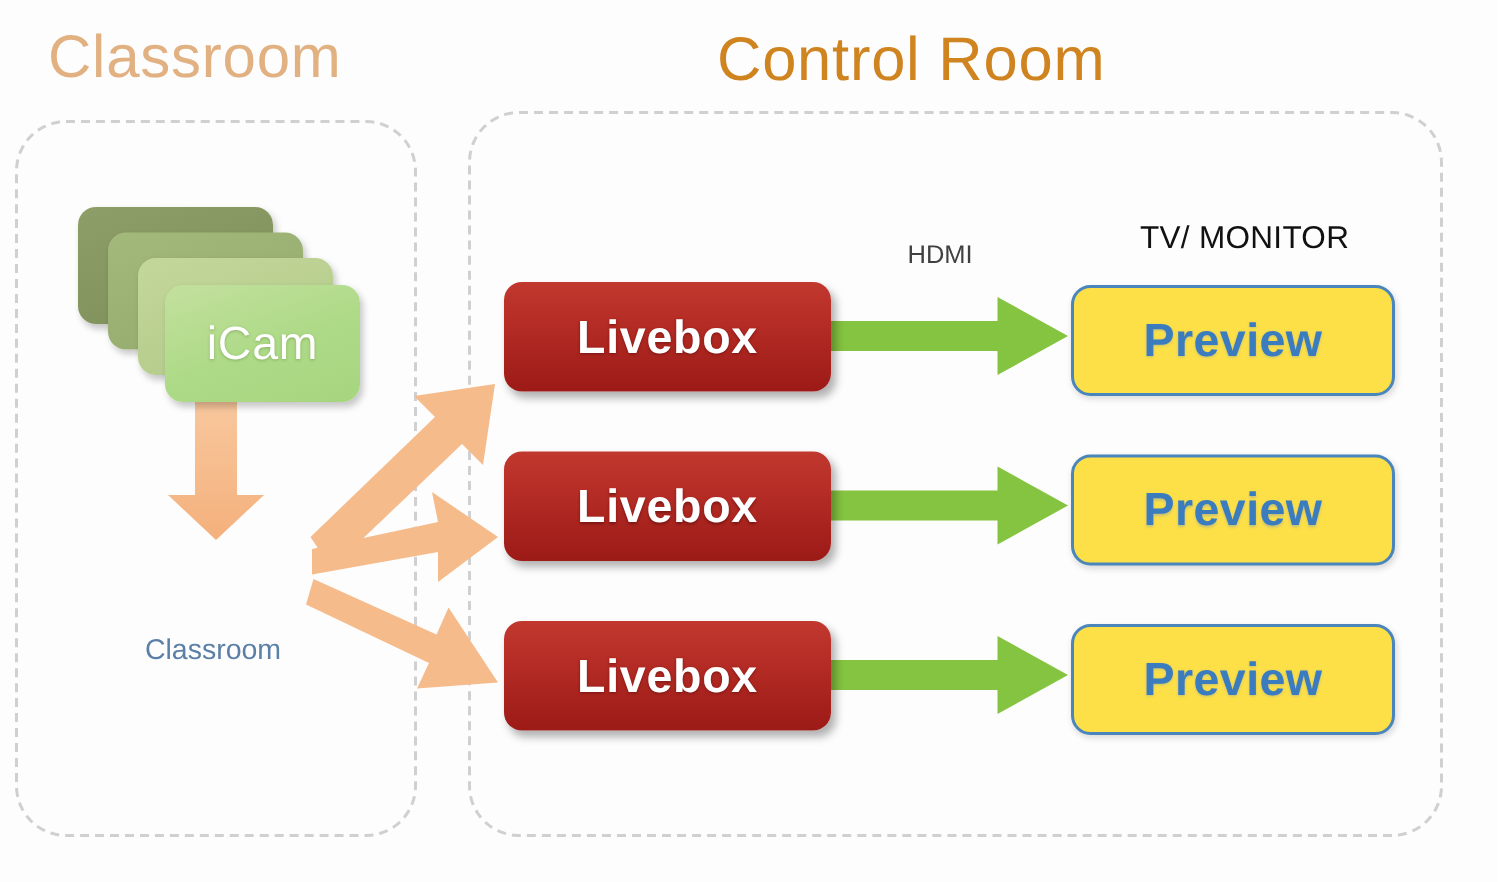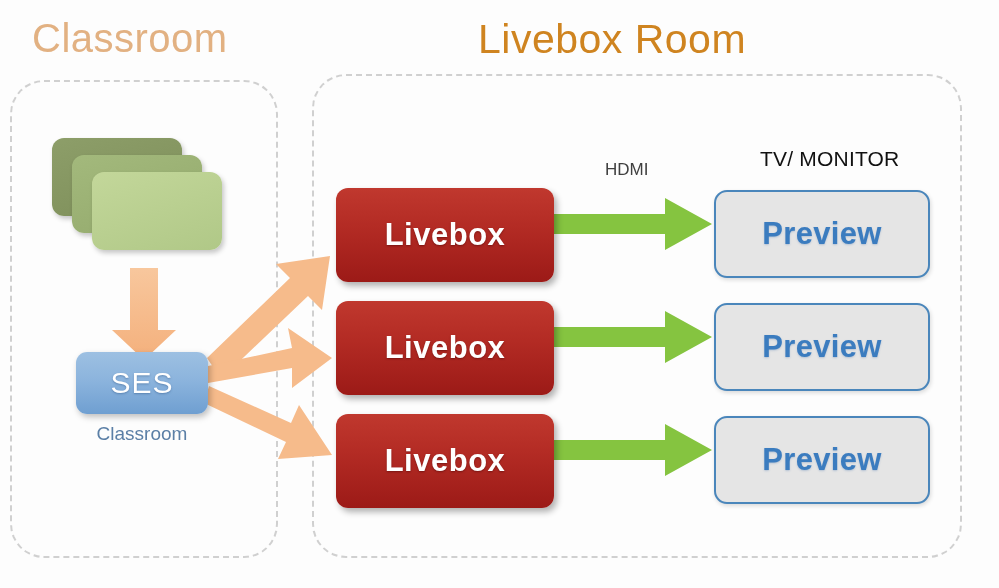--- a/index.html
+++ b/index.html
@@ -100,21 +100,21 @@
     text-align: center;
     font-size: 19px;
     color: #5b7fa6;
   }
 
   
   .livebox {
     position: absolute;
     left: 336px;
     width: 218px;
-    height: 94px;
+    height: 73px;
     border-radius: 12px;
     background: linear-gradient(180deg,#c0382e 0%, #b32b24 42%, #9c1a17 100%);
     box-shadow: 3px 4px 6px rgba(0,0,0,0.3);
     display: flex; align-items: center; justify-content: center;
   }
   .livebox-label {
     font-size: 31px;
     font-weight: bold;
     color: #ffffff;
     letter-spacing: 0.5px;
@@ -122,23 +122,23 @@
   }
   #livebox-1 { top: 188px; }
   #livebox-2 { top: 301px; }
   #livebox-3 { top: 414px; }
 
   
   .preview {
     position: absolute;
     left: 714px;
     width: 216px;
-    height: 88px;
+    height: 74px;
     border-radius: 13px;
-    background: #e5e5e5;
+    background: #fde047;
     border: 2px solid #4a86bb;
     box-sizing: border-box;
     box-shadow: 1px 2px 4px rgba(0,0,0,0.14);
     display: flex; align-items: center; justify-content: center;
   }
   .preview-label {
     font-size: 31px;
     font-weight: bold;
     color: #3b7cbf;
     letter-spacing: 0.3px;
@@ -171,21 +171,21 @@
     width: 999px; height: 588px;
     pointer-events: none;
   }
 </style>
 </head>
 <body>
 
 <div id="stage">
 
   <div class="zone-title" id="title-classroom">Classroom</div>
-  <div class="zone-title" id="title-control">Livebox Room</div>
+  <div class="zone-title" id="title-control">Control Room</div>
 
   <div class="zone" id="zone-classroom"></div>
   <div class="zone" id="zone-control"></div>
 
   <svg id="arrow-layer" viewBox="0 0 999 588" xmlns="http://www.w3.org/2000/svg">
     <defs>
       <linearGradient id="og" x1="0" y1="0" x2="0" y2="1">
         <stop offset="0%" stop-color="#f8c79d"></stop>
         <stop offset="100%" stop-color="#f4b07c"></stop>
       </linearGradient>
@@ -215,25 +215,25 @@
     </g>
     <g>
       <polygon fill="#85c440" points="554,440 665,440 665,424 712,450 665,476 665,460 554,460"></polygon>
     </g>
   </svg>
 
   <div id="icam-stack">
     <div class="cam-card" id="cam-card-4"></div>
     <div class="cam-card" id="cam-card-3"></div>
     <div class="cam-card" id="cam-card-2"></div>
-  </div>
-
-  <div id="ses-box">
-    <span id="ses-label">SES</span>
-  </div>
+    <div class="cam-card" id="cam-card-1">
+      <span id="icam-label">iCam</span>
+    </div>
+  </div>
+
   <div id="ses-sub">Classroom</div>
 
   <div id="hdmi-label">HDMI</div>
   <div id="tvmonitor-label">TV/ MONITOR</div>
 
   <div class="livebox" id="livebox-1">
     <span class="livebox-label">Livebox</span>
   </div>
   <div class="livebox" id="livebox-2">
     <span class="livebox-label">Livebox</span>

